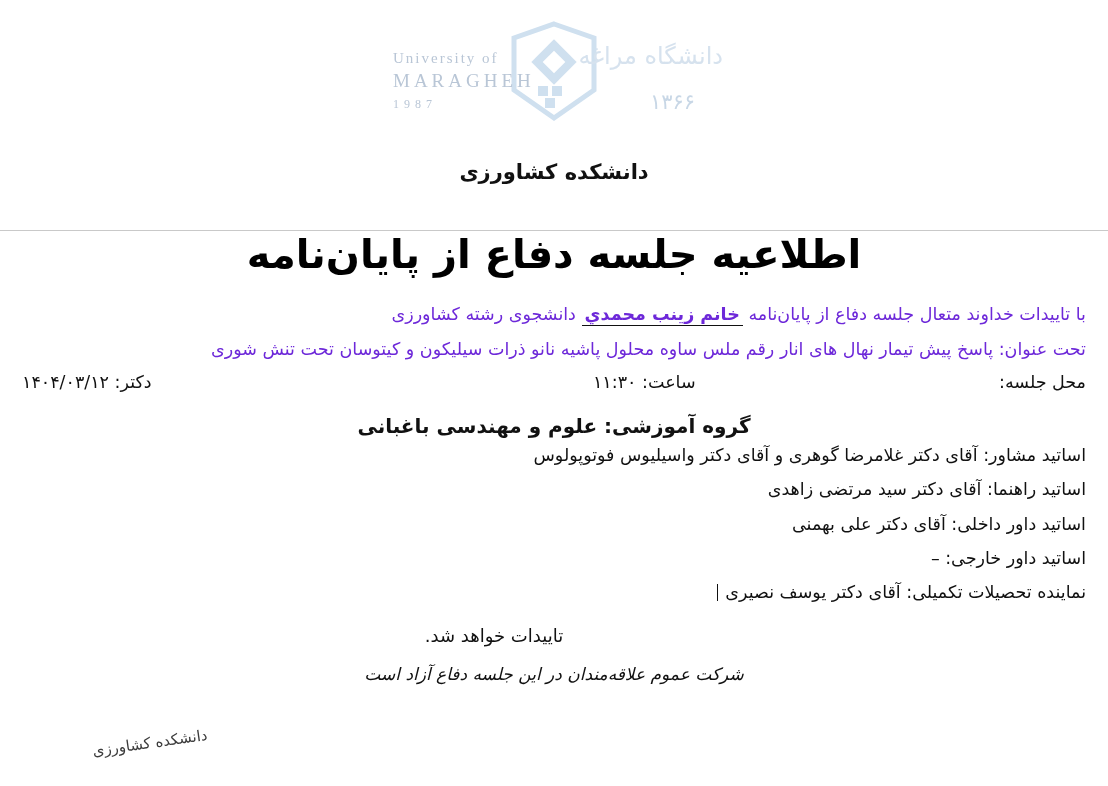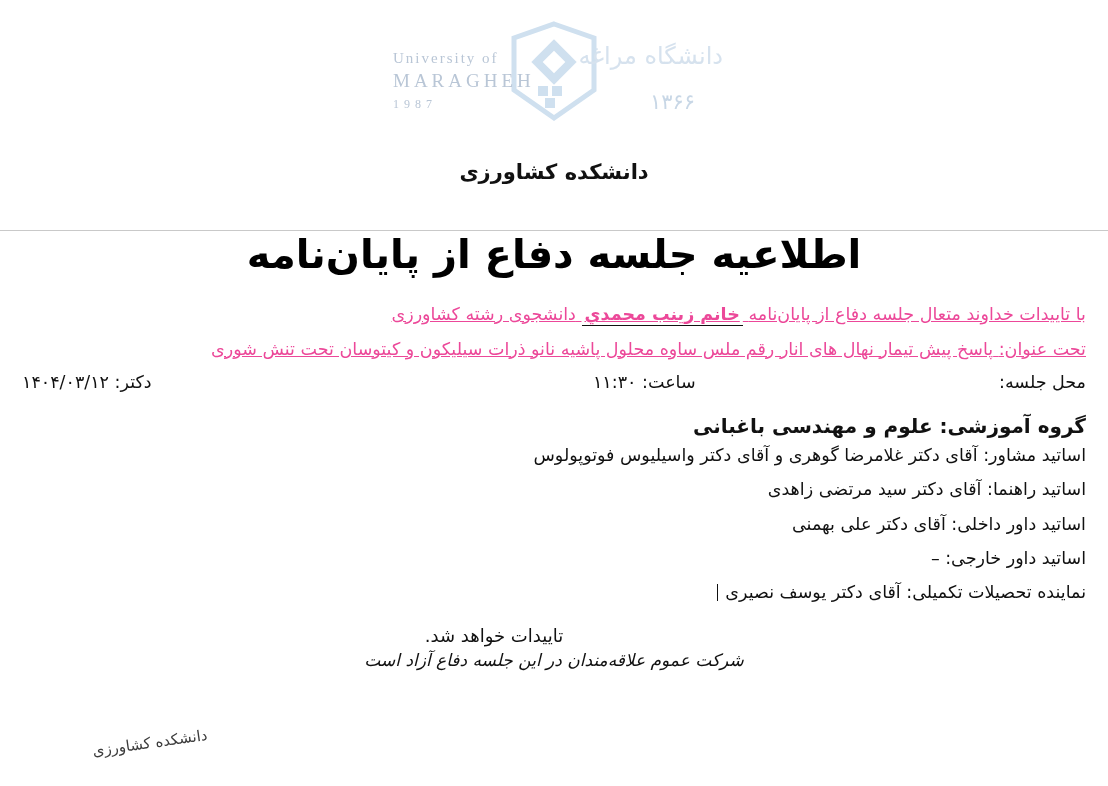--- a/index.html
+++ b/index.html
@@ -106,22 +106,21 @@
     font-weight: bold;
     color: #000;
     letter-spacing: 0px;
   }
 
   .para {
     font-size: 17.5px;
     line-height: 1.75;
     text-align: right;
     margin-top: 22px;
-    color: #ec4899;
-    text-decoration: underline;
+    color: #6d28d9;
   }
   .para.second {
     margin-top: 4px;
   }
   .student-name {
     font-weight: bold;
     border-bottom: 1.5px solid #111;
     padding: 0 3px 1px 3px;
   }
 
@@ -134,21 +133,21 @@
     margin-top: 8px;
     color: #111;
   }
   .meta-row .cell { white-space: nowrap; }
   .meta-row .cell.date { margin-right: 178px; }
   .meta-row .cell.time { margin-right: 40px; }
   .meta-row .cell.place { margin-left: 0px; }
   .meta-val { letter-spacing: 0.5px; }
 
   .group-line {
-    text-align: right;
+    text-align: center;
     font-size: 20px;
     font-weight: bold;
     margin-top: 22px;
     color: #111;
   }
 
   .list-line {
     text-align: right;
     font-size: 17.5px;
     line-height: 1.95;
@@ -167,21 +166,21 @@
     text-align: center;
     font-size: 18px;
     margin-top: 16px;
     color: #111;
     padding-right: 120px;
   }
   .invite {
     text-align: center;
     font-size: 17px;
     font-style: italic;
-    margin-top: 4px;
+    margin-top: 18px;
     color: #111;
     font-family: "DejaVu Serif", serif;
   }
 
   .signature {
     position: absolute;
     left: 92px;
     bottom: 34px;
     font-size: 15px;
     color: #2b2b2b;

